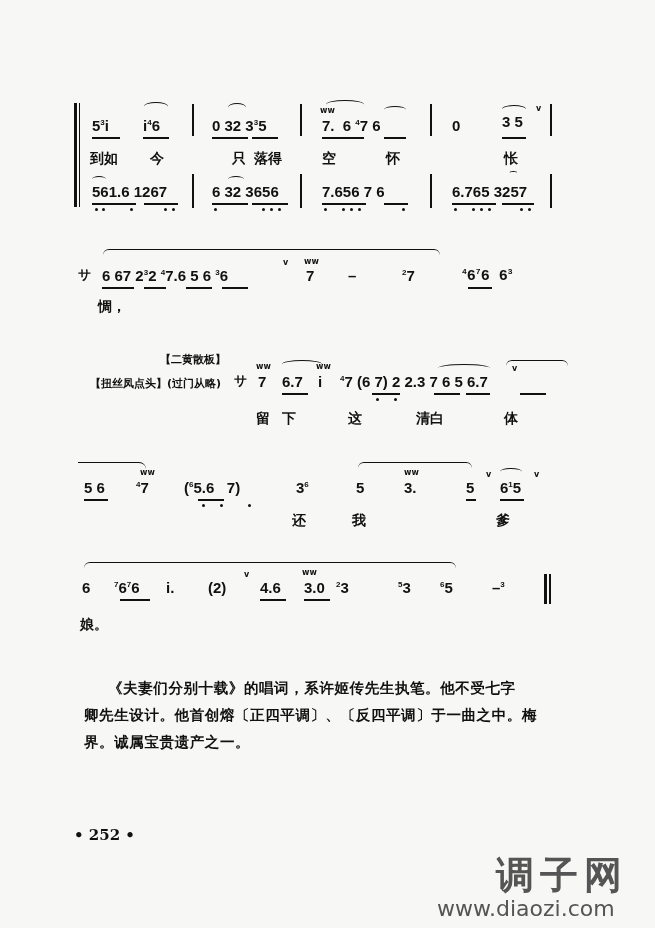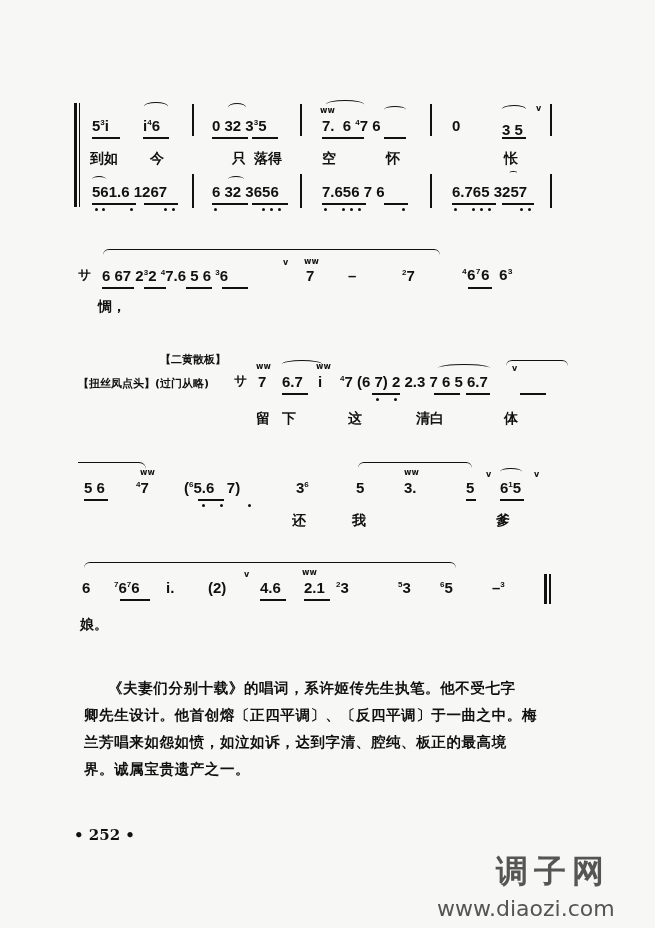--- a/index.html
+++ b/index.html
@@ -9,21 +9,21 @@
   }
   .abs { position:absolute; }
   .note { font-family:"Liberation Sans","DejaVu Sans",sans-serif; font-weight:bold; font-size:15px; line-height:1; white-space:nowrap; }
   .lyric { font-family:"DejaVu Sans",sans-serif; font-weight:bold; font-size:14px; white-space:nowrap; }
   .small { font-size:8px; font-weight:bold; }
   .barline { position:absolute; width:2px; background:#111; }
   .ul { position:absolute; height:1.5px; background:#111; }
   .slur { position:absolute; border-top:1.5px solid #111; border-radius:50% 50% 0 0; }
   .dot { position:absolute; width:3px; height:3px; background:#111; border-radius:50%; }
   .para { font-family:"DejaVu Sans",sans-serif; font-size:14.5px; font-weight:bold; line-height:27px; letter-spacing:0.6px; }
-  .wm-cn { font-family:"DejaVu Sans",sans-serif; font-weight:bold; font-size:32px; color:#555; letter-spacing:6px; }
+  .wm-cn { font-family:"DejaVu Sans",sans-serif; font-weight:bold; font-size:38px; color:#555; letter-spacing:6px; }
   .wm-url { font-family:"DejaVu Sans",sans-serif; font-size:22px; color:#555; }
 </style>
 </head>
 <body>
 
 <div>
   <div class="barline" style="left:74px;top:103px;height:104px;width:3px;"></div>
   <div class="barline" style="left:79px;top:103px;height:104px;width:1px;"></div>
 
   <div class="abs note" style="left:92px;top:118px;">5<sup class="small">3</sup>i</div>
@@ -41,21 +41,21 @@
 
   <div class="abs note" style="left:322px;top:118px;">7.&nbsp;&nbsp;6 <sup class="small">4</sup>7 6</div>
   <div class="abs small" style="left:320px;top:106px;">ww</div>
   <div class="slur" style="left:326px;top:100px;width:38px;height:8px;"></div>
   <div class="slur" style="left:384px;top:106px;width:22px;height:6px;"></div>
   <div class="ul" style="left:322px;top:137px;width:42px;"></div>
   <div class="ul" style="left:384px;top:137px;width:22px;"></div>
   <div class="barline" style="left:430px;top:104px;height:32px;"></div>
 
   <div class="abs note" style="left:452px;top:118px;">0</div>
-  <div class="abs note" style="left:502px;top:122px;">3 5</div>
+  <div class="abs note" style="left:502px;top:114px;">3 5</div>
   <div class="slur" style="left:502px;top:105px;width:24px;height:7px;"></div>
   <div class="ul" style="left:502px;top:137px;width:24px;"></div>
   <div class="abs small" style="left:536px;top:104px;">v</div>
   <div class="barline" style="left:550px;top:104px;height:32px;"></div>
 
   <div class="abs lyric" style="left:90px;top:150px;">到如</div>
   <div class="abs lyric" style="left:150px;top:150px;">今</div>
   <div class="abs lyric" style="left:232px;top:150px;">只</div>
   <div class="abs lyric" style="left:254px;top:150px;">落得</div>
   <div class="abs lyric" style="left:322px;top:150px;">空</div>
@@ -119,21 +119,21 @@
   <div class="ul" style="left:102px;top:287px;width:32px;"></div>
   <div class="ul" style="left:144px;top:287px;width:22px;"></div>
   <div class="ul" style="left:186px;top:287px;width:26px;"></div>
   <div class="ul" style="left:222px;top:287px;width:26px;"></div>
   <div class="ul" style="left:468px;top:287px;width:24px;"></div>
   <div class="abs lyric" style="left:98px;top:298px;">惆，</div>
 </div>
 
 <div>
   <div class="abs lyric" style="left:160px;top:352px;font-size:11px;">【二黄散板】</div>
-  <div class="abs lyric" style="left:78px;top:376px;font-size:11px;">【扭丝凤点头】(过门从略)</div>
+  <div class="abs lyric" style="left:90px;top:376px;font-size:11px;">【扭丝凤点头】(过门从略)</div>
   <div class="abs note" style="left:234px;top:374px;font-size:13px;">サ</div>
   <div class="abs small" style="left:256px;top:362px;">ww</div>
   <div class="abs note" style="left:258px;top:374px;">7</div>
   <div class="slur" style="left:282px;top:360px;width:40px;height:7px;"></div>
   <div class="abs note" style="left:282px;top:374px;">6.7</div>
   <div class="ul" style="left:282px;top:393px;width:26px;"></div>
   <div class="abs small" style="left:316px;top:362px;">ww</div>
   <div class="abs note" style="left:318px;top:374px;">i</div>
   <div class="abs note" style="left:340px;top:374px;"><sup class="small">4</sup>7 (6 7) 2 2.3 7 6 5 6.7</div>
   <div class="ul" style="left:372px;top:393px;width:28px;"></div>
@@ -184,34 +184,33 @@
   <div class="slur" style="left:84px;top:562px;width:372px;height:6px;border-radius:6px 6px 0 0;"></div>
   <div class="abs note" style="left:82px;top:580px;">6</div>
   <div class="abs note" style="left:114px;top:580px;"><sup class="small">7</sup>6<sup class="small">7</sup>6</div>
   <div class="ul" style="left:120px;top:599px;width:30px;"></div>
   <div class="abs note" style="left:166px;top:580px;">i.</div>
   <div class="abs note" style="left:208px;top:580px;">(2)</div>
   <div class="abs small" style="left:244px;top:570px;">v</div>
   <div class="abs note" style="left:260px;top:580px;">4.6</div>
   <div class="ul" style="left:260px;top:599px;width:26px;"></div>
   <div class="abs small" style="left:302px;top:568px;">ww</div>
-  <div class="abs note" style="left:304px;top:580px;">2.1</div>
+  <div class="abs note" style="left:304px;top:580px;">3.0</div>
   <div class="ul" style="left:304px;top:599px;width:26px;"></div>
   <div class="abs note" style="left:336px;top:580px;"><sup class="small">2</sup>3</div>
   <div class="abs note" style="left:390px;top:580px;margin-left:8px;"><sup class="small">5</sup>3</div>
   <div class="abs note" style="left:440px;top:580px;"><sup class="small">6</sup>5</div>
   <div class="abs note" style="left:492px;top:580px;">–<sup class="small">3</sup></div>
   <div class="barline" style="left:544px;top:574px;height:30px;width:3px;"></div>
   <div class="barline" style="left:549px;top:574px;height:30px;width:2px;"></div>
   <div class="abs lyric" style="left:80px;top:616px;">娘。</div>
 </div>
 
 <div class="abs para" style="left:84px;top:675px;width:500px;">
   <div style="padding-left:24px;">《夫妻们分别十载》的唱词，系许姬传先生执笔。他不受七字</div>
   <div>卿先生设计。他首创熔〔正四平调〕、〔反四平调〕于一曲之中。梅</div>
-  <div>兰芳唱来如怨如愤，如泣如诉，达到字清、腔纯、板正的最高境</div>
   <div>界。诚属宝贵遗产之一。</div>
 </div>
 
 <div class="abs" style="left:74px;top:826px;font-family:'DejaVu Serif',serif;font-weight:bold;font-size:15px;">• 252 •</div>
 
 <div class="abs wm-cn" style="left:496px;top:850px;">调子网</div>
 <div class="abs wm-url" style="left:392px;top:896px;margin-left:45px;">www.diaozi.com</div>
 
 </body></html>

